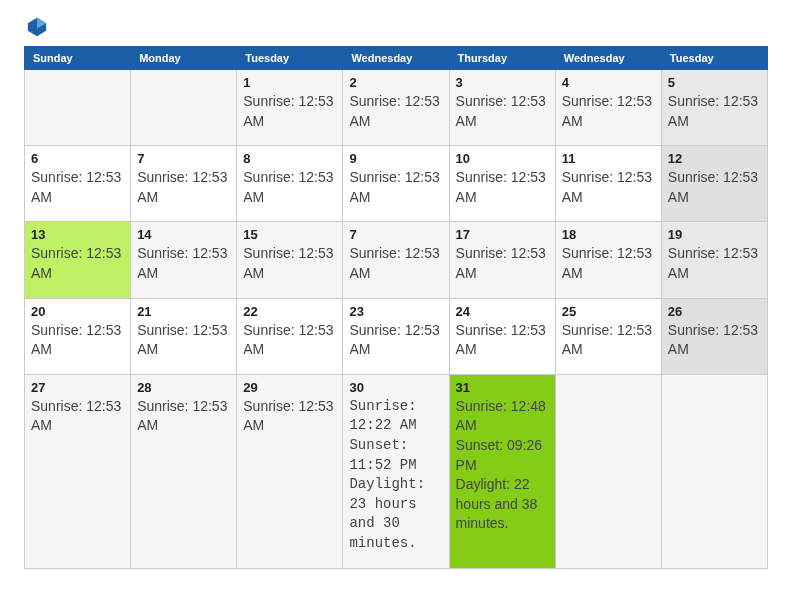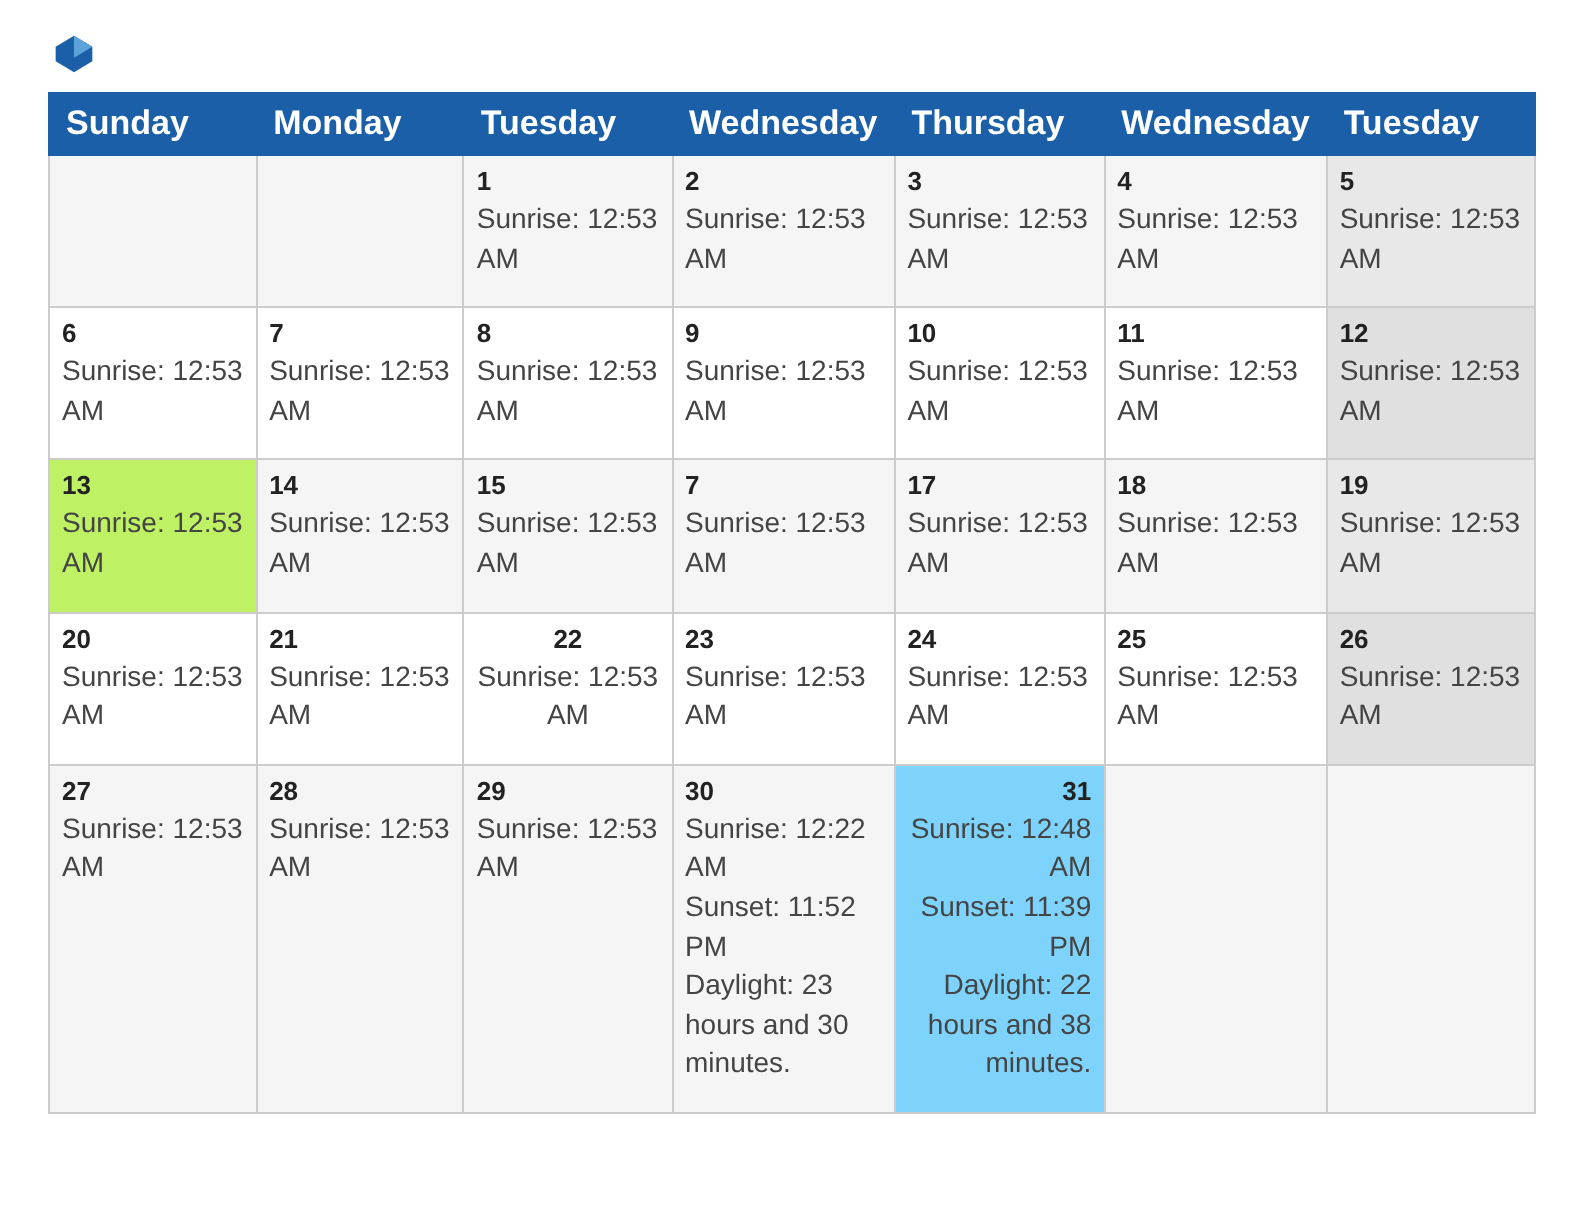--- a/index.html
+++ b/index.html
@@ -52,21 +52,21 @@
       margin-top: 2px;
     }
     .calendar {
       width: 100%;
       border-collapse: collapse;
       margin-top: 8px;
     }
     .calendar thead th {
       background: #1a5fa8;
       color: #fff;
-      font-size: 17px;
+      font-size: 11px;
       font-weight: bold;
       padding: 5px 8px;
       text-align: left;
       border: 1px solid #1a5fa8;
     }
     .calendar tbody td {
       border: 1px solid #ccc;
       vertical-align: top;
       padding: 5px 6px 14px 6px;
       width: calc(100% / 7);
@@ -223,21 +223,21 @@
         </tr>
         <tr>
           <td style="background: rgb(255, 255, 255);">
             <span class="day-number">20</span>
             <div class="day-info" style="white-space: pre-line;">Sunrise: 12:53 AM</div>
           </td>
           <td style="background: rgb(255, 255, 255);">
             <span class="day-number">21</span>
             <div class="day-info" style="white-space: pre-line;">Sunrise: 12:53 AM</div>
           </td>
-          <td style="background: rgb(255, 255, 255); text-align: center;">
+          <td style="background: rgb(255, 255, 255);">
             <span class="day-number">22</span>
             <div class="day-info" style="white-space: pre-line;">Sunrise: 12:53 AM</div>
           </td>
           <td style="background: rgb(255, 255, 255);">
             <span class="day-number">23</span>
             <div class="day-info" style="white-space: pre-line;">Sunrise: 12:53 AM</div>
           </td>
           <td style="background: rgb(255, 255, 255);">
             <span class="day-number">24</span>
             <div class="day-info" style="white-space: pre-line;">Sunrise: 12:53 AM</div>
@@ -259,28 +259,28 @@
           <td style="background: rgb(245, 245, 245);">
             <span class="day-number">28</span>
             <div class="day-info" style="white-space: pre-line;">Sunrise: 12:53 AM</div>
           </td>
           <td style="background: rgb(245, 245, 245);">
             <span class="day-number">29</span>
             <div class="day-info" style="white-space: pre-line;">Sunrise: 12:53 AM</div>
           </td>
           <td style="background: rgb(245, 245, 245);">
             <span class="day-number">30</span>
-            <div class="day-info" style="white-space: pre-line;">Sunrise: 12:22 AM
+            <div class="day-info" style="white-space: pre-line; font-family: Liberation Mono, monospace;">Sunrise: 12:22 AM
 Sunset: 11:52 PM
 Daylight: 23 hours and 30 minutes.</div>
           </td>
-          <td style="background: #7dd3fc; text-align: right;">
+          <td style="background: #84cc16;">
             <span class="day-number">31</span>
             <div class="day-info" style="white-space: pre-line;">Sunrise: 12:48 AM
-Sunset: 11:39 PM
+Sunset: 09:26 PM
 Daylight: 22 hours and 38 minutes.</div>
           </td>
           <td class="empty-cell"></td>
           <td class="empty-cell"></td>
         </tr>
       </tbody>
   </table>
 </div>
 
 </body></html>

